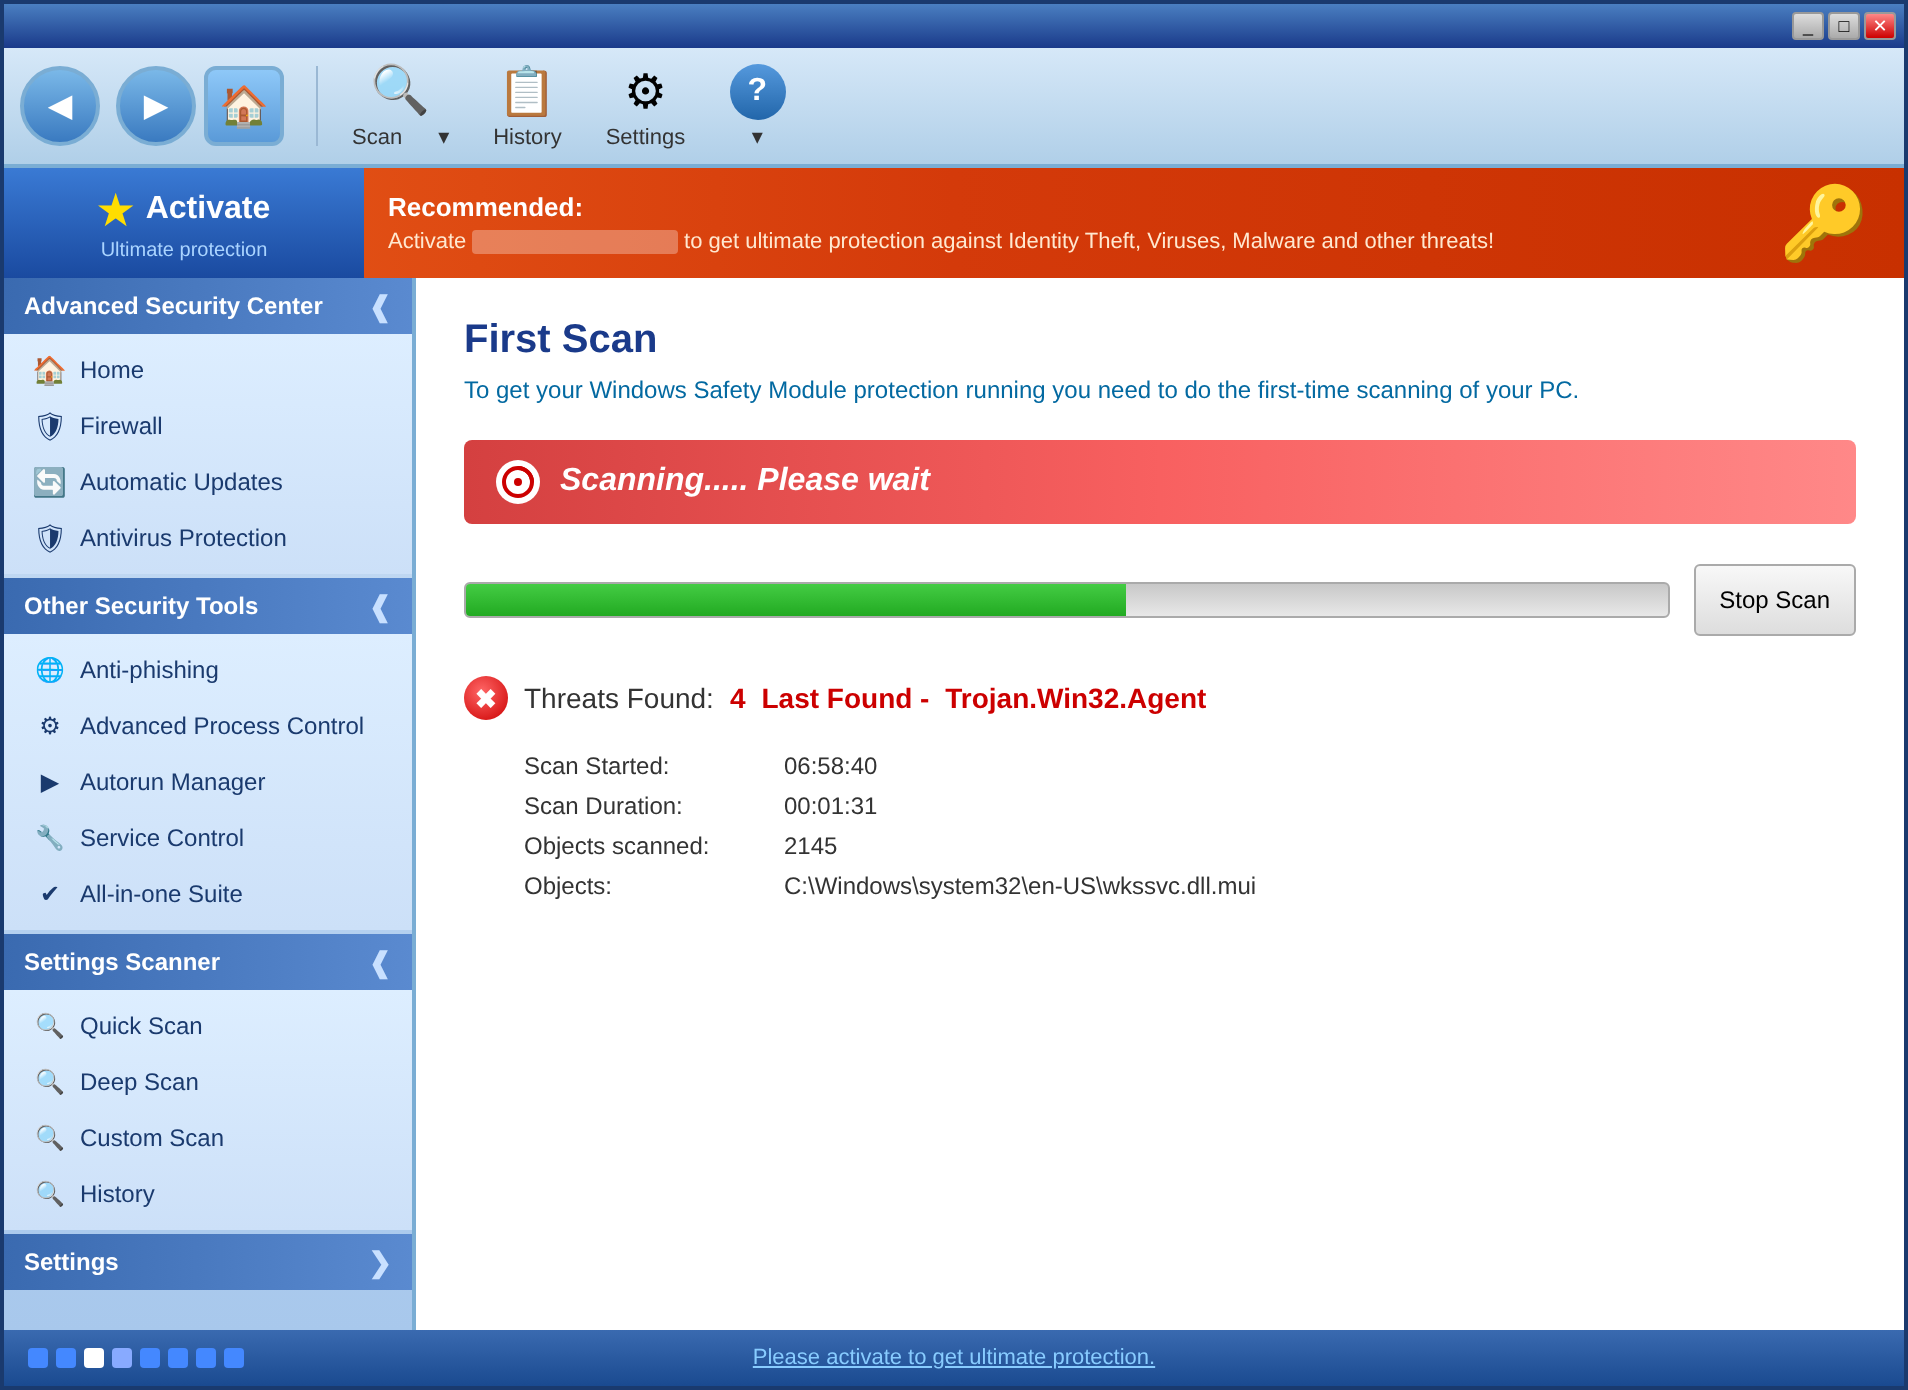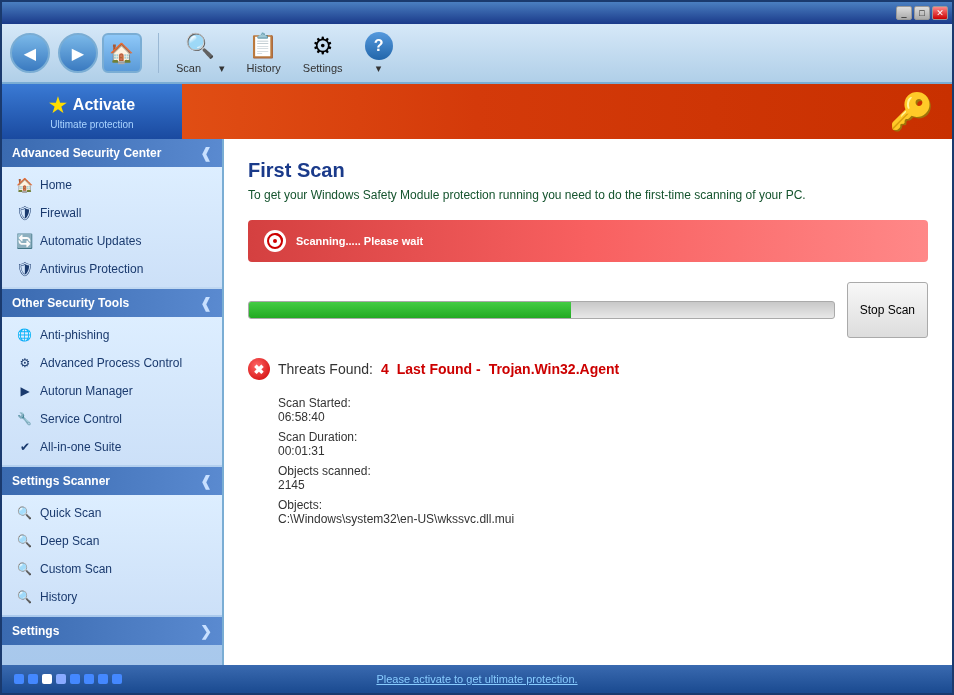--- a/index.html
+++ b/index.html
@@ -191,21 +191,21 @@
 
     
     .main-layout {
       display: flex;
       flex: 1;
       overflow: hidden;
     }
 
     
     .sidebar {
-      width: 222px;
+      width: 206px;
       background: linear-gradient(to bottom, #c8ddf4, #a8c8ec);
       border-right: 2px solid #7aadd4;
       overflow-y: auto;
       flex-shrink: 0;
     }
 
     .sidebar-section {
       margin-bottom: 2px;
     }
 
@@ -261,36 +261,37 @@
 
     .page-title {
       font-size: 20px;
       font-weight: bold;
       color: #1a3a8a;
       margin-bottom: 6px;
     }
 
     .page-subtitle {
       font-size: 12px;
-      color: #14532d;
+      color: #0369a1;
       margin-bottom: 18px;
     }
 
     
     .scanning-bar {
       background: linear-gradient(to right, #d44040, #f86060, #ff8888);
       border-radius: 4px;
       padding: 10px 16px;
       display: flex;
       align-items: center;
       gap: 10px;
       margin-bottom: 20px;
       color: white;
-      font-size: 11px;
-      font-weight: bold;
+      font-size: 16px;
+      font-weight: bold;
+      font-style: italic;
     }
 
     .scan-spinner {
       width: 22px;
       height: 22px;
       background: white;
       border-radius: 50%;
       display: flex;
       align-items: center;
       justify-content: center;
@@ -314,21 +315,21 @@
       overflow: hidden;
     }
 
     .progress-bar-fill {
       height: 100%;
       background: linear-gradient(to bottom, #44cc44, #22aa22);
       width: 55%;
     }
 
     .stop-scan-btn {
-      padding: 20px 12px;
+      padding: 10px 12px;
       border: 1px solid #aaa;
       background: linear-gradient(to bottom, #f8f8f8, #ddd);
       border-radius: 3px;
       cursor: pointer;
       font-size: 12px;
       white-space: nowrap;
     }
 
     
     .threats-row {
@@ -371,21 +372,20 @@
     }
 
     .scan-details {
       margin-left: 30px;
     }
 
     .scan-detail-row {
       display: flex;
       margin-bottom: 6px;
       font-size: 12px;
-      flex-direction: column;
     }
 
     .scan-detail-label {
       width: 130px;
       color: #333;
     }
 
     .scan-detail-value {
       color: #333;
     }
@@ -456,20 +456,26 @@
   </div>
 
   <div class="activate-banner">
     <div class="activate-left">
       <div style="display:flex;align-items:center;gap:6px;">
         <span class="activate-star">★</span>
         <span style="font-size:16px;font-weight:bold;">Activate</span>
       </div>
       <span class="activate-subtitle">Ultimate protection</span>
     </div>
+    <div class="activate-text">
+      <div class="activate-title">Recommended:</div>
+      <div class="activate-desc">
+        Activate <span style="background:rgba(255,255,255,0.3);padding:0 30px;border-radius:2px;">&nbsp;&nbsp;&nbsp;&nbsp;&nbsp;&nbsp;&nbsp;&nbsp;&nbsp;&nbsp;&nbsp;&nbsp;&nbsp;&nbsp;</span> to get ultimate protection against Identity Theft, Viruses, Malware and other threats!
+      </div>
+    </div>
     <div class="activate-key">🔑</div>
   </div>
 
   <div class="main-layout">
 
     <div class="sidebar">
 
       <div class="sidebar-section">
         <div class="sidebar-header">
           <span>Advanced Security Center</span>

